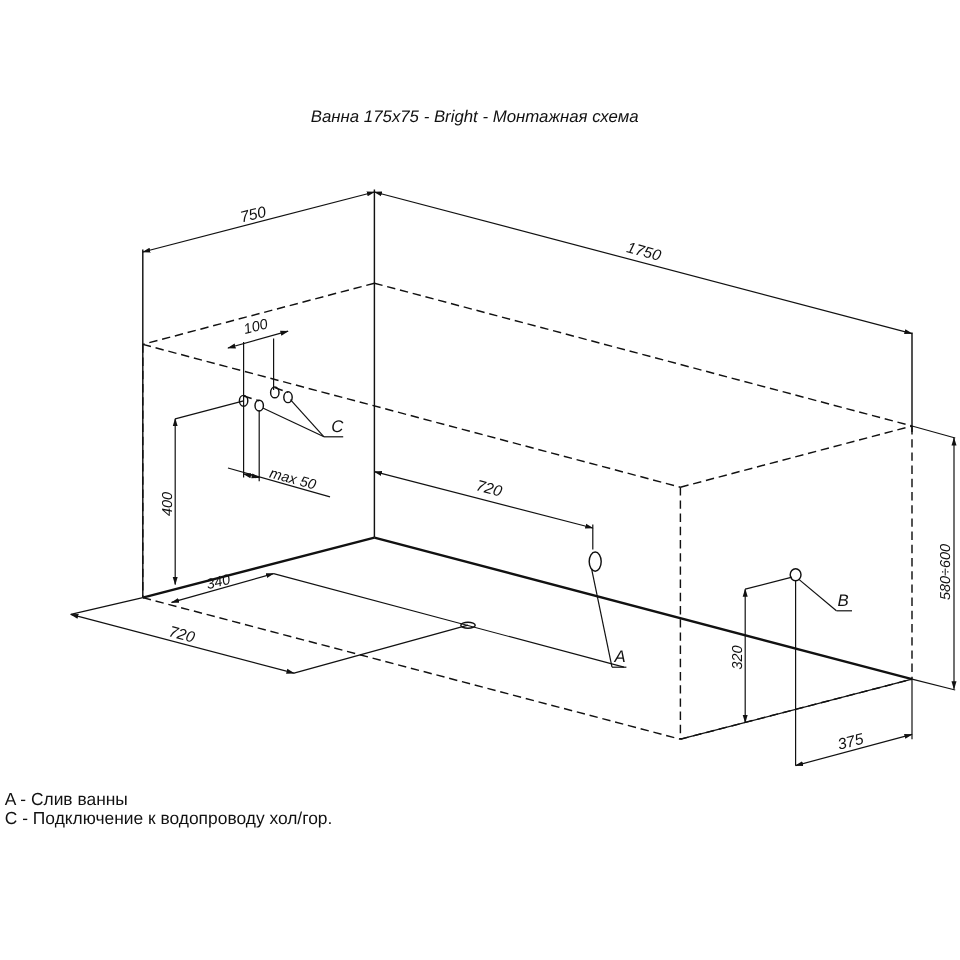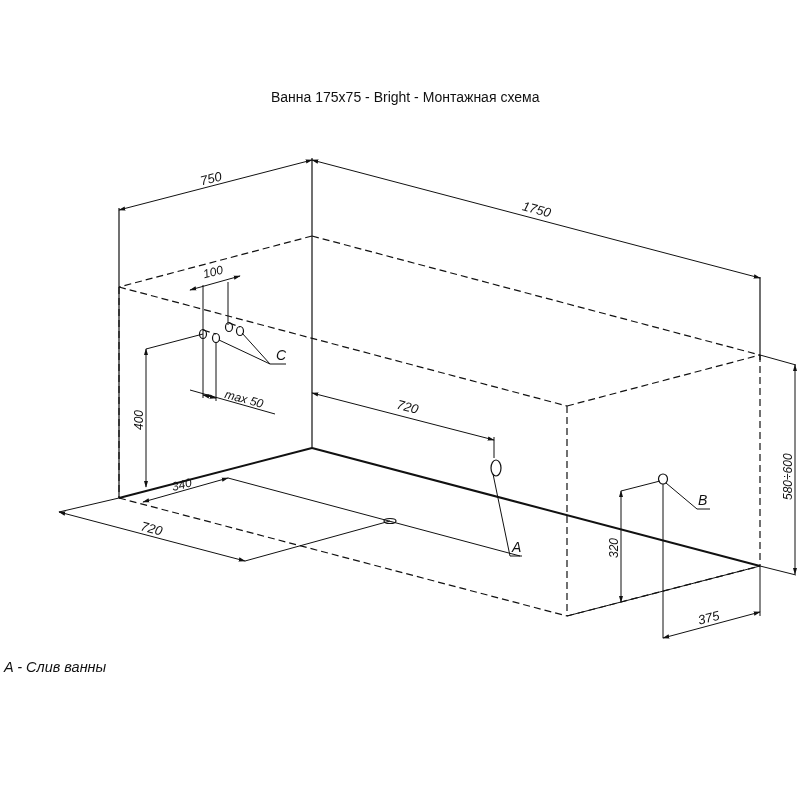--- a/index.html
+++ b/index.html
@@ -1,19 +1,19 @@
 <!DOCTYPE html>
 <html><head>
   <meta charset="utf-8">
   <style>
     html, body { margin: 0; padding: 0; background: #ffffff; }
     body { width: 800px; height: 800px; position: relative; overflow: hidden; font-family: "Liberation Sans", sans-serif; }
     #diagram { position: absolute; left: 0; top: 0; width: 800px; height: 800px; }
-    .title { position: absolute; left: 259px; top: 89px; font-size: 14px; color: #111; white-space: nowrap; margin-left: 12px; }
-    .legend { position: absolute; left: 4px; top: 659px; font-size: 14.5px; font-style: italic; color: #111; line-height: 16px; }
+    .title { position: absolute; left: 259px; top: 89px; font-size: 14px; font-style: italic; color: #111; white-space: nowrap; }
+    .legend { position: absolute; left: 4px; top: 659px; font-size: 14.5px; color: #111; line-height: 16px; }
     .legend div { white-space: nowrap; }
     svg text { font-family: "Liberation Sans", sans-serif; font-style: italic; fill: #111; }
     .solid { stroke: #111; stroke-width: 1.2; fill: none; }
     .thick { stroke: #111; stroke-width: 2; fill: none; }
     .dash { stroke: #111; stroke-width: 1.2; fill: none; stroke-dasharray: 7 4; }
     .dim { stroke: #111; stroke-width: 1; fill: none; }
     .arrow { fill: #111; stroke: none; }
   </style>
 </head>
 <body>
@@ -144,13 +144,14 @@
 
     <line class="dim" x1="567" y1="616" x2="760" y2="566"></line>
     <line class="dim" x1="760" y1="566" x2="760" y2="616"></line>
     <line class="dim" x1="663" y1="638" x2="760" y2="612" marker-start="url(#arr)" marker-end="url(#arr)"></line>
     <text x="698" y="622" font-size="13" transform="rotate(-14 710 618)">375</text>
   </g>
 </svg>
 
 <div class="legend">
   <div>A - Слив ванны</div>
+  <div>C - Подключение к водопроводу хол/гор.</div>
 </div>
 
 </body></html>

